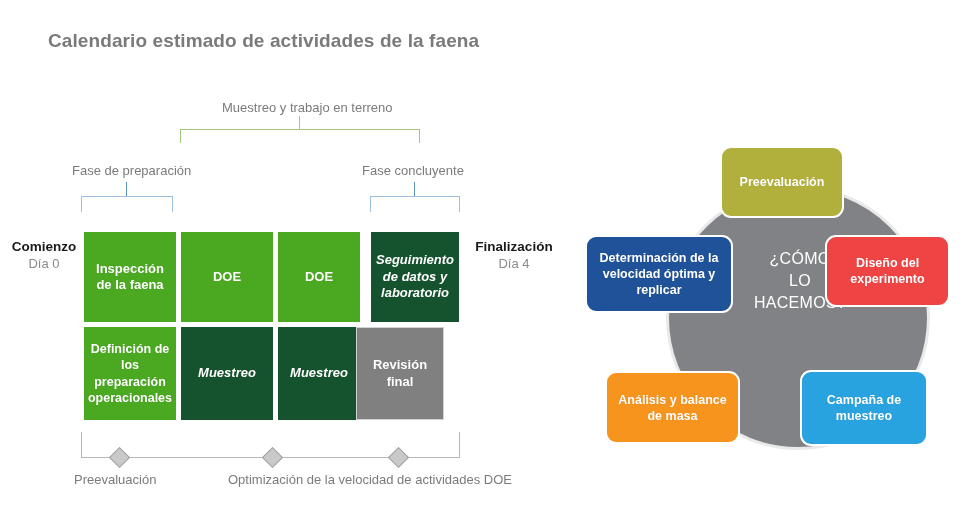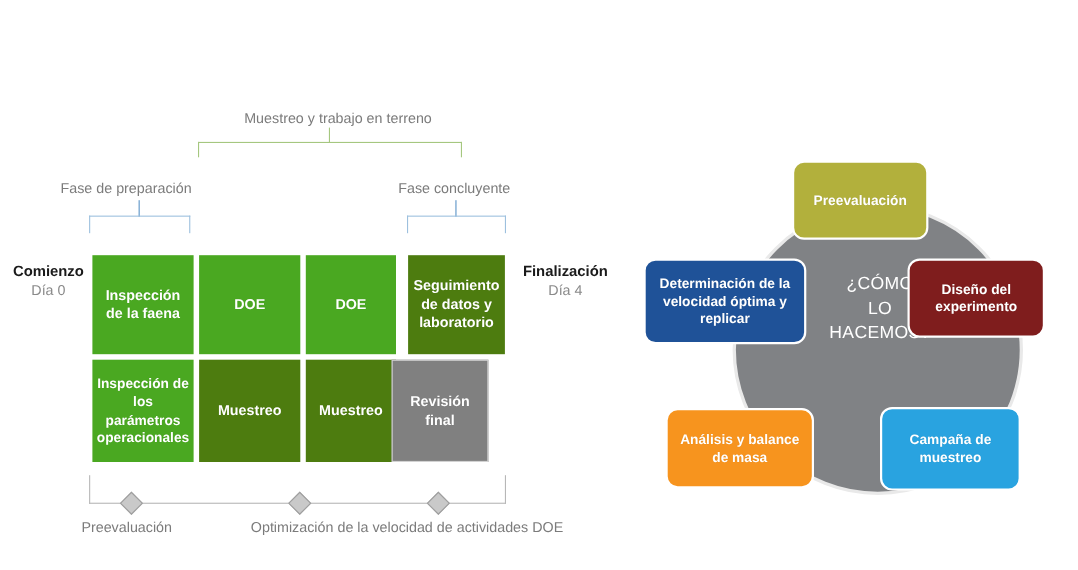--- a/index.html
+++ b/index.html
@@ -31,21 +31,21 @@
   
   .gantt { position: absolute; left: 0; top: 0; width: 560px; height: 518px; }
 
   .lbl {
     position: absolute;
     color: #7b7b7b;
     font-size: 13px;
     white-space: nowrap;
   }
   .lbl-top      { left: 222px; top: 100px; }
-  .lbl-prep     { left: 55px;  top: 163px; }
+  .lbl-prep     { left: 72px;  top: 163px; }
   .lbl-conc     { left: 362px; top: 163px; }
 
   .edge-label {
     position: absolute;
     text-align: center;
     white-space: nowrap;
   }
   .edge-label .big {
     display: block;
     color: #1a1a1a;
@@ -105,21 +105,21 @@
     font-size: 13px;
     line-height: 16.5px;
     text-align: center;
     display: flex;
     align-items: center;
     justify-content: center;
     padding: 2px 3px;
     text-shadow: 0 0 1px rgba(0,0,0,0.10);
   }
   .c-green { background: #4aa821; }
-  .c-blue  { background: #4d7c0f; }
+  .c-blue  { background: #14532d; font-style: italic; }
   .c-gray  { background: #808080; border: 1px solid #d2d2d2; }
 
   
   .axis-frame {
     position: absolute;
     left: 81px; top: 432px; width: 379px; height: 26px;
     box-sizing: border-box;
     border: 1.4px solid #b7b7b7;
     border-top: none;
   }
@@ -172,28 +172,29 @@
     line-height: 16px;
     text-align: center;
     display: flex;
     align-items: center;
     justify-content: center;
     padding: 3px 6px;
     text-shadow: 0 0 1px rgba(0,0,0,0.12);
   }
   .n-olive  { background: #b2b03c; }
   .n-navy   { background: #1f5298; }
-  .n-green  { background: #7f1d1d; }
+  .n-green  { background: #ef4444; }
   .n-orange { background: #f7941e; }
   .n-cyan   { background: #29a3e0; }
 </style>
 </head>
 <body>
 
 <div class="title-block">
+  <div>Calendario estimado de actividades de la faena</div>
 </div>
 
 <div class="gantt">
 
   <div class="lbl lbl-top">Muestreo y trabajo en terreno</div>
   <div class="bracket bracket-green"></div>
   <div class="stem stem-green"></div>
 
   <div class="lbl lbl-prep">Fase de preparación</div>
   <div class="lbl lbl-conc">Fase concluyente</div>
@@ -210,21 +211,21 @@
   <div class="edge-label edge-end">
     <span class="big">Finalización</span>
     <span class="small">Día 4</span>
   </div>
 
   <div class="block c-green" style="left:84px;  top:232px; width:92px;  height:90px;">Inspección de la faena</div>
   <div class="block c-green" style="left:181px; top:232px; width:92px;  height:90px;">DOE</div>
   <div class="block c-green" style="left:278px; top:232px; width:82px;  height:90px;">DOE</div>
   <div class="block c-blue" style="left:371px; top:232px; width:88px;  height:90px;">Seguimiento de datos y laboratorio</div>
 
-  <div class="block c-green" style="left:84px;  top:327px; width:92px;  height:93px; font-size:12.5px;">Inspección de los parámetros operacionales</div>
+  <div class="block c-green" style="left:84px;  top:327px; width:92px;  height:93px; font-size:12.5px;">Definición de los preparación operacionales</div>
   <div class="block c-blue" style="left:181px; top:327px; width:92px;  height:93px;">Muestreo</div>
   <div class="block c-blue" style="left:278px; top:327px; width:82px;  height:93px;">Muestreo</div>
   <div class="block c-gray" style="left:356px; top:327px; width:88px;  height:93px;">Revisión final</div>
 
   <div class="axis-frame"></div>
   <div class="diamond" style="left:112px; top:450px;"></div>
   <div class="diamond" style="left:265px; top:450px;"></div>
   <div class="diamond" style="left:391px; top:450px;"></div>
 
   <div class="axis-cap axis-cap-1">Preevaluación</div>

